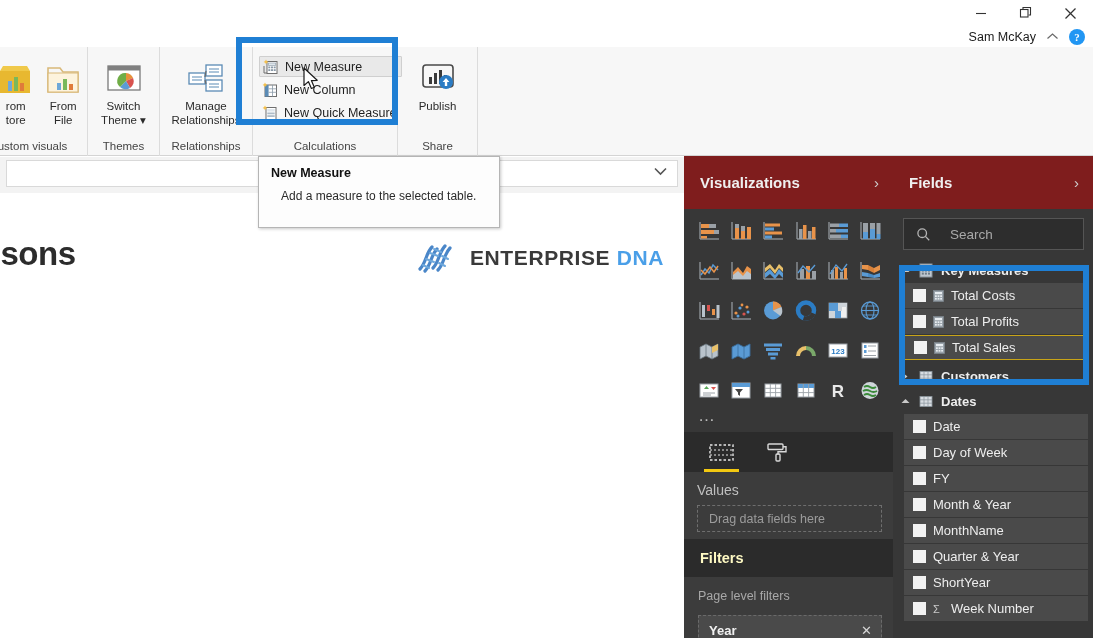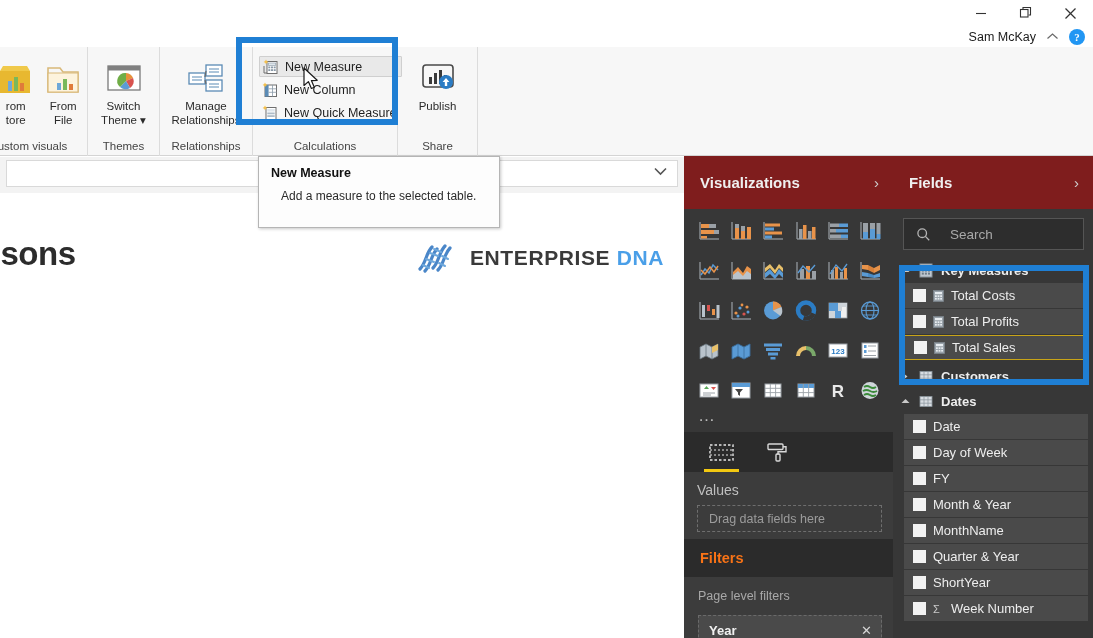--- a/index.html
+++ b/index.html
@@ -168,21 +168,21 @@
   .viz-section-label { color: #bfbfbf; font-size: 14px; margin-bottom: 7px; }
   .drop-zone {
     border: 1px dashed #6e6e6e; height: 27px; color: #9c9c9c;
     font-size: 12.5px; display: flex; align-items: center; padding-left: 11px;
   }
 
   .filters-head {
     background: #2b2b2b; height: 38px; display: flex; align-items: center;
     padding-left: 16px;
   }
-  .filters-head .fh-title { color: #f97316; font-size: 14.5px; font-weight: bold; }
+  .filters-head .fh-title { color: #fef9c3; font-size: 14.5px; font-weight: bold; }
   .filters-body { background: #3c3c3c; padding: 12px 11px 0 14px; height: 100%; }
   .filters-sub { color: #a8a8a8; font-size: 12.5px; margin-bottom: 12px; }
   .filter-card {
     background: #4a4a4a; border: 1px dashed #6a6a6a; padding: 7px 9px 9px 10px;
   }
   .filter-card-top { display: flex; align-items: center; justify-content: space-between; }
   .filter-name { color: #f0f0f0; font-size: 13px; font-weight: bold; }
   .filter-x { color: #d6d6d6; font-size: 13px; }
   .filter-cond { color: #d8d8d8; font-size: 13px; margin-top: 8px; }
 

